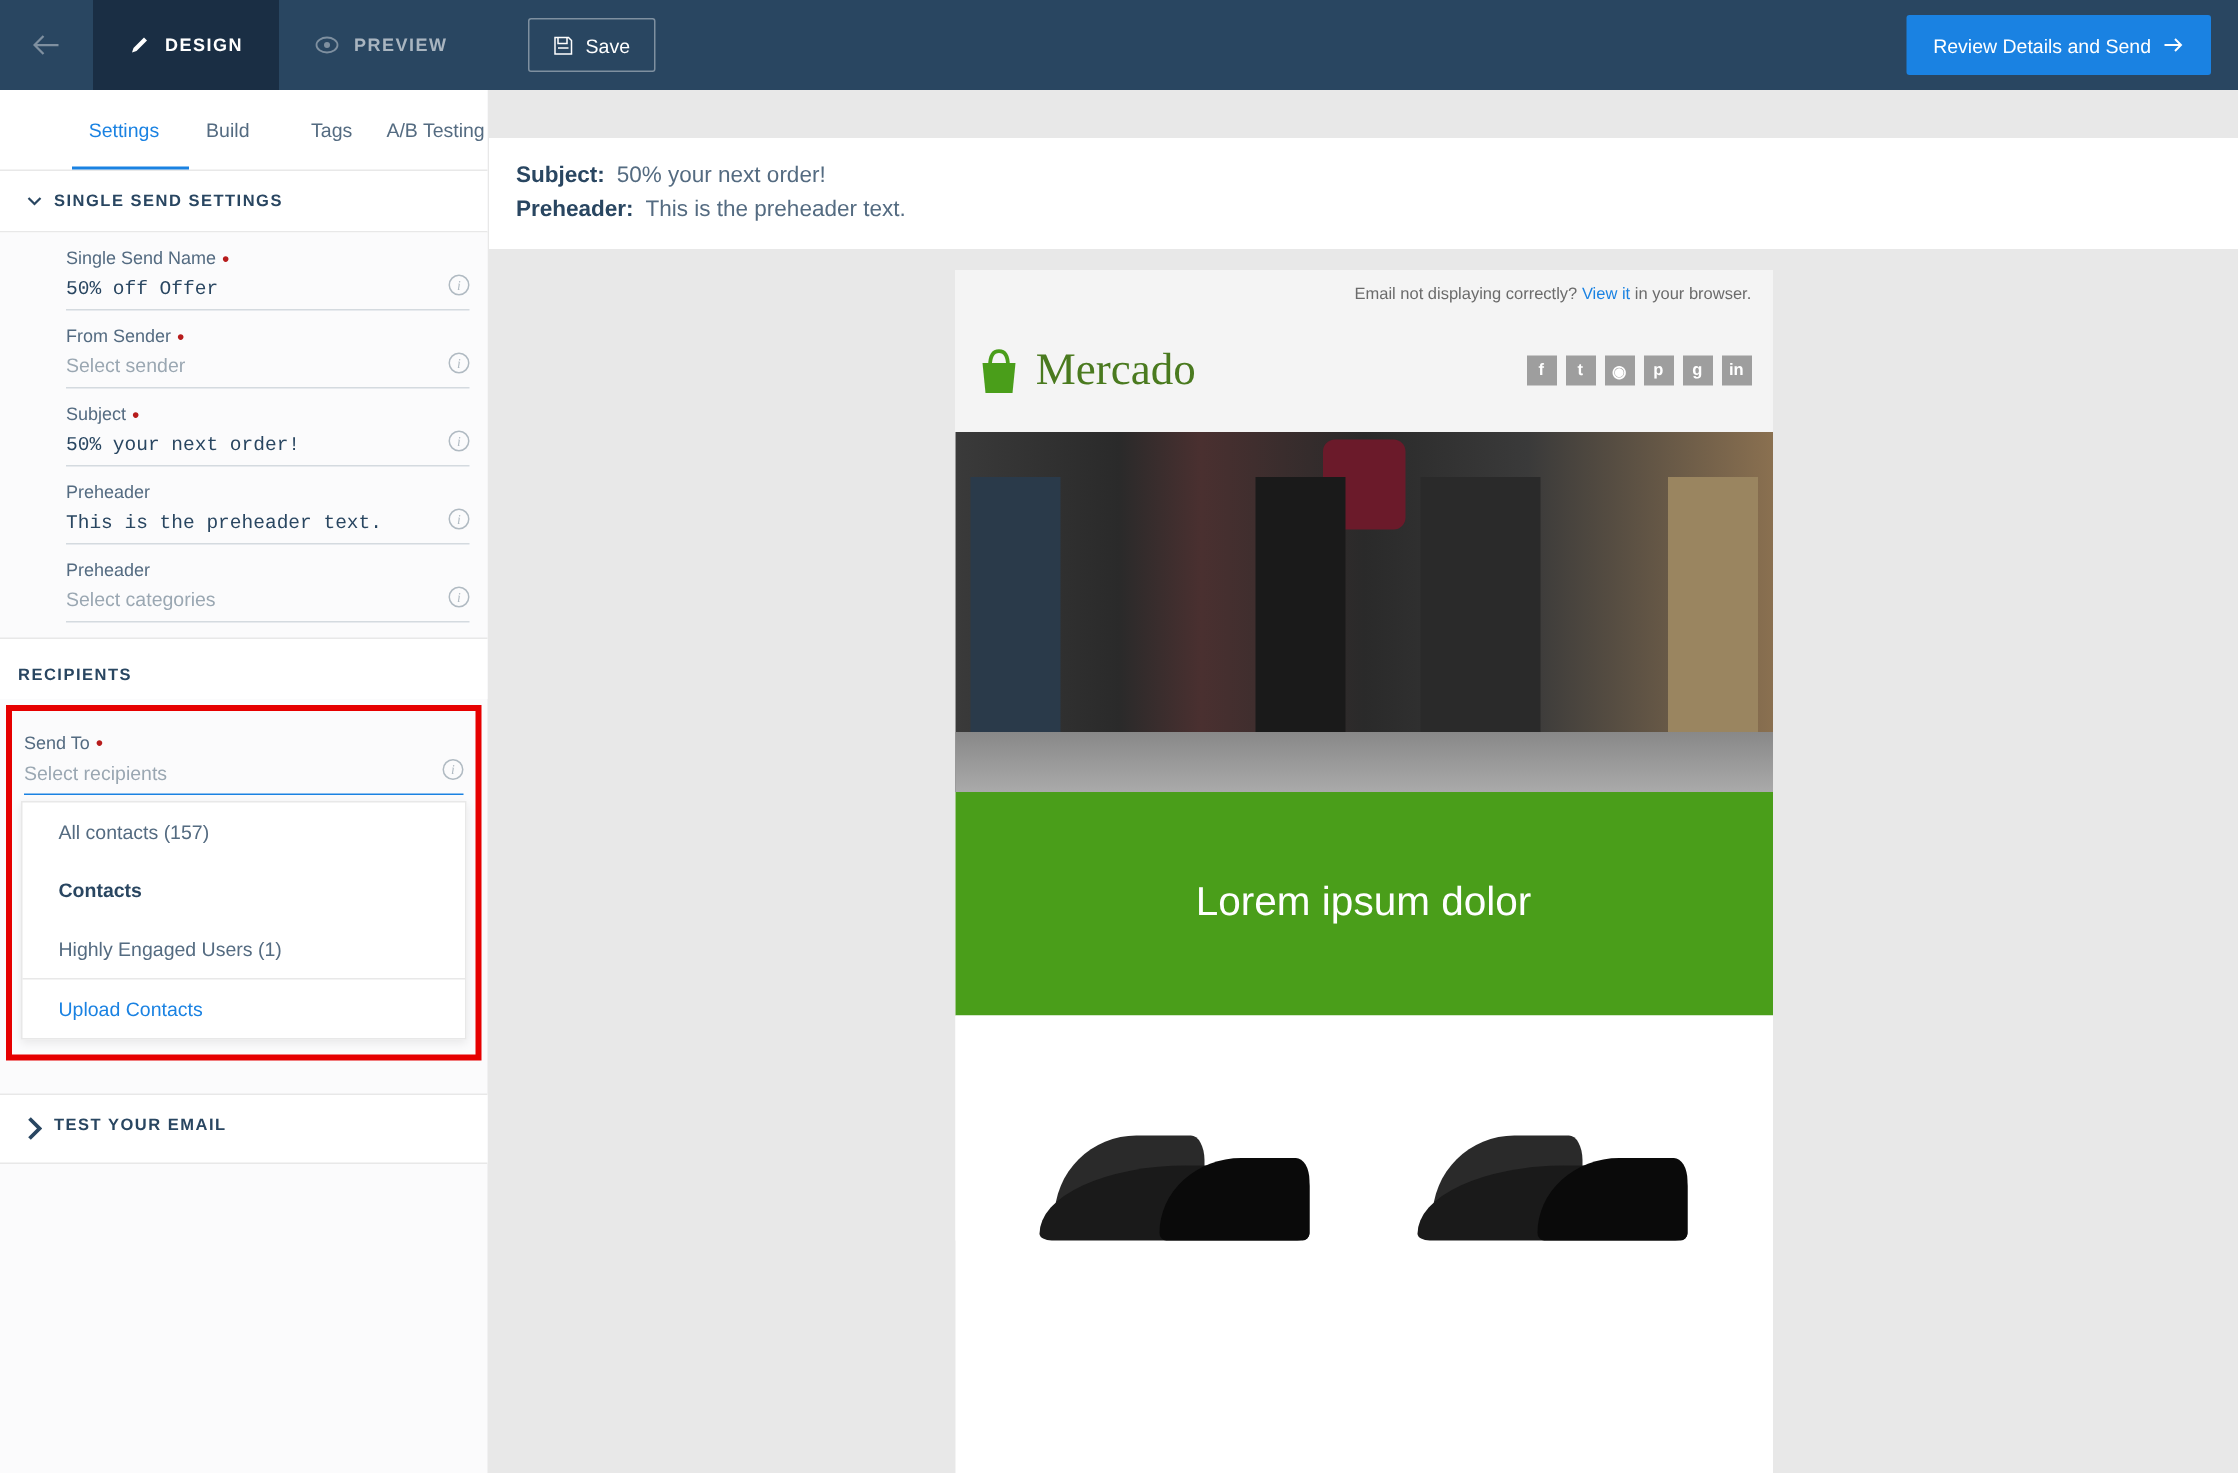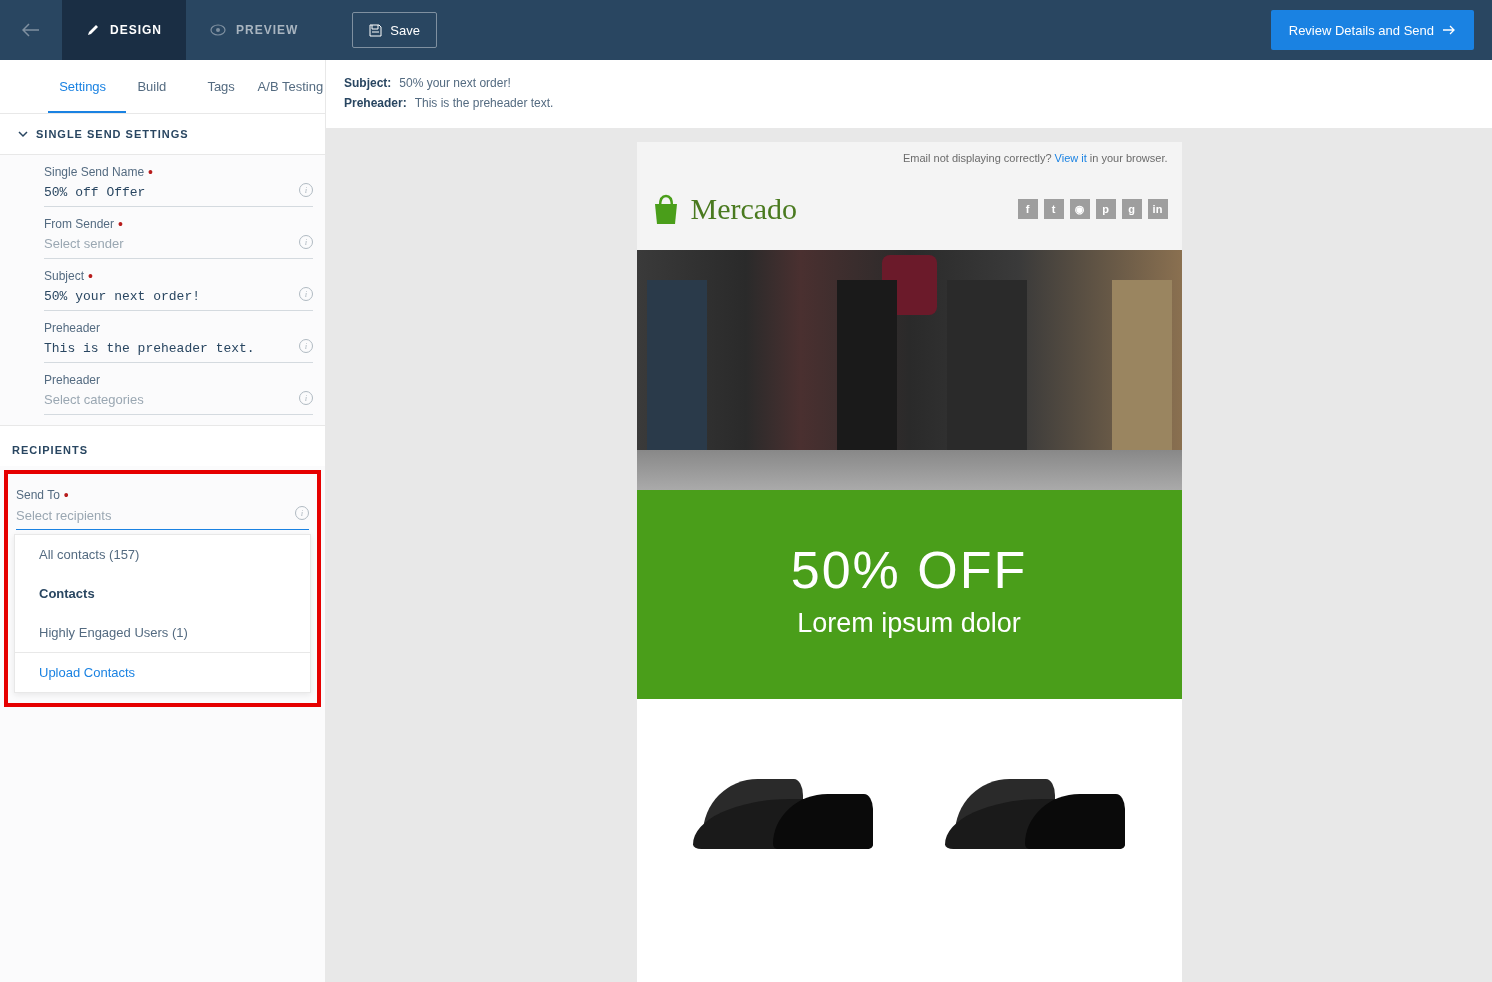--- a/index.html
+++ b/index.html
@@ -41,21 +41,21 @@
 
 .dropdown { margin-top: 4px; background: #fff; border: 1px solid #e8e8e8; box-shadow: 0 2px 6px rgba(0,0,0,0.08); }
 .dropdown-item { padding: 12px 24px; font-size: 13px; color: #546b81; cursor: pointer; }
 .dropdown-header { padding: 12px 24px; font-size: 13px; font-weight: 700; color: #294661; }
 .dropdown-item.selected { background: #eef1f3; }
 .dropdown-divider { border-top: 1px solid #e8e8e8; }
 .dropdown-link { color: #1a82e2; }
 
 
 .preview-area { flex: 1; display: flex; flex-direction: column; background: #e8e8e8; overflow: hidden; }
-.preview-meta { background: #fff; padding: 16px 18px 12px 18px; font-size: 12px; }
+.preview-meta { background: #fff; padding: 16px 18px 12px 18px; font-size: 15px; margin-top: 32px; }
 .preview-meta-row { display: flex; gap: 8px; margin-bottom: 6px; }
 .preview-meta-label { font-weight: 700; color: #294661; }
 .preview-meta-value { color: #546b81; }
 
 .email-canvas { flex: 1; display: flex; justify-content: center; padding-top: 14px; overflow: hidden; }
 .email-body { width: 545px; background: #fff; }
 .email-topbar { background: #f4f4f4; padding: 10px 14px; text-align: right; font-size: 11px; color: #6b6b6b; }
 .email-topbar a { color: #1a82e2; text-decoration: none; }
 .email-header { background: #f4f4f4; display: flex; align-items: center; justify-content: space-between; padding: 18px 14px 24px 14px; }
 .brand { display: flex; align-items: center; gap: 10px; }
@@ -214,20 +214,26 @@
       </div>
       <div class="dropdown">
         <div class="dropdown-item">All contacts (157)</div>
         <div class="dropdown-header">Contacts</div>
         <div class="dropdown-item">Highly Engaged Users (1)</div>
         <div class="dropdown-divider"></div>
         <div class="dropdown-item dropdown-link">Upload Contacts</div>
       </div>
     </div>
 
+    <div class="section-header plain" style="border-top:1px solid #e8e8e8; margin-top:18px;">
+      <svg class="chevron" viewBox="0 0 6 10">
+          <path d="M1 1 L5 5 L1 9" stroke="#294661" stroke-width="1.5" fill="none"></path>
+        </svg>
+      <span>TEST YOUR EMAIL</span>
+    </div>
   </div>
 
   <div class="preview-area">
     <div class="preview-meta">
       <div class="preview-meta-row">
         <span class="preview-meta-label">Subject:</span>
         <span class="preview-meta-value">50% your next order!</span>
       </div>
       <div class="preview-meta-row">
         <span class="preview-meta-label">Preheader:</span>
@@ -259,21 +265,20 @@
         </div>
         <div class="hero-image">
           <div class="leg l1"></div>
           <div class="bag"></div>
           <div class="leg l2"></div>
           <div class="leg l3"></div>
           <div class="leg l4"></div>
           <div class="hero-floor"></div>
         </div>
         <div class="offer-block">
-          <div class="offer-title">50% OFF</div>
           <div class="offer-sub">Lorem ipsum dolor</div>
         </div>
         <div class="products">
           <div class="shoe">
             <div class="shoe-back"></div>
               <div class="shoe-body"></div>
               <div class="shoe-body2"></div>
           </div>
           <div class="shoe">
             <div class="shoe-back"></div>

